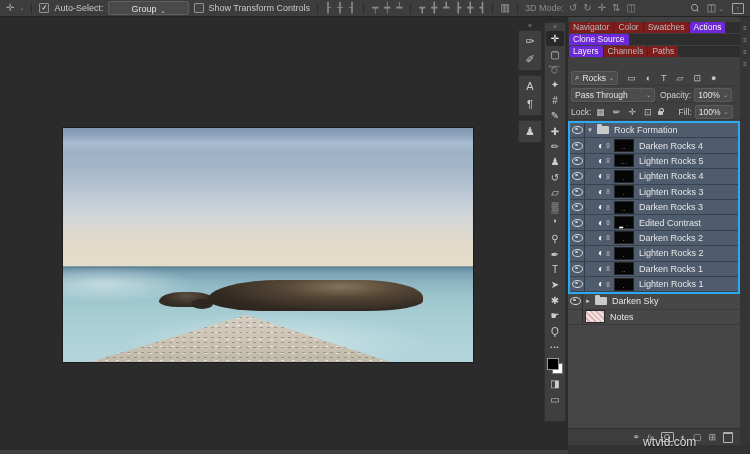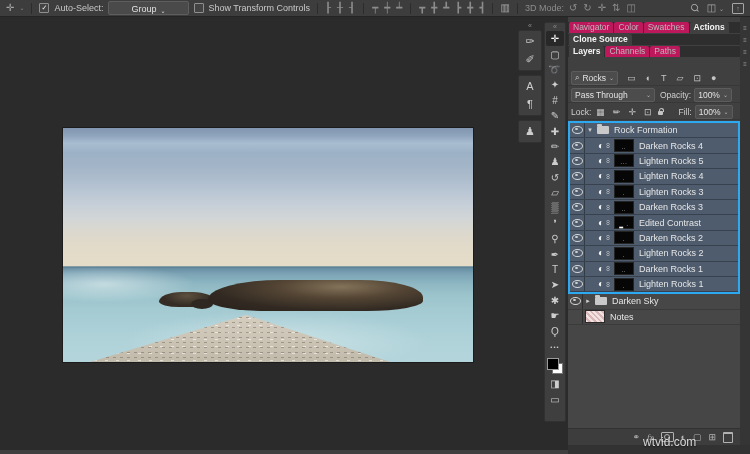--- a/index.html
+++ b/index.html
@@ -67,22 +67,22 @@
   .tool.tiny{font-size:6px;letter-spacing:1px}
   #swatches{position:relative;width:16px;height:16px;margin:4px 0 2px 0;flex:none}
   #swatch-bg{position:absolute;right:0;bottom:0;width:9px;height:9px;background:#ffffff;border:1px solid #777}
   #swatch-fg{position:absolute;left:0;top:0;width:10px;height:10px;background:#000;border:1px solid #9a9a9a}
   
   #panels{position:absolute;left:568px;top:17px;width:182px;height:437px;background:#404040}
   #panel-gutter{position:absolute;right:0;top:0;width:10px;height:437px;background:#353535}
   .gut-menu{position:absolute;right:1px;width:8px;text-align:center;font-size:6px;color:#9b9b9b;line-height:8px}
   #tab-rows{position:absolute;left:0;top:5px;width:172px}
   .tab-row{height:11px;background:#2e2e2e;margin-bottom:1px;display:flex;align-items:flex-end;gap:1px;padding-left:1px}
-  .tab{padding:1px 4px 1px 4px;font-size:8.5px;color:#b9b9b9;background:#be185d;border-radius:2px 2px 0 0;white-space:nowrap;line-height:9px}
-  .tab.active{background:#404040;color:#f4f4f4;font-weight:bold}
+  .tab{padding:1px 4px 1px 4px;font-size:8.5px;color:#b9b9b9;background:#7f1d1d;border-radius:2px 2px 0 0;white-space:nowrap;line-height:9px}
+  .tab.active{background:#6d28d9;color:#f4f4f4;font-weight:normal}
   .prow{position:absolute;left:0;width:172px;height:16px;display:flex;align-items:center;gap:3px;padding:0 3px;box-sizing:border-box;
     color:#cfcfcf;font-size:8.5px;border-bottom:1px solid #383838}
   #filter-row{top:53px}
   #blend-row{top:70px}
   #lock-row{top:87px}
   .dd{background:#4c4c4c;border:1px solid #5c5c5c;border-radius:2px;height:12px;display:flex;align-items:center;
     gap:3px;padding:0 3px;color:#e2e2e2;white-space:nowrap}
   .dd .chev{font-size:6px;color:#bbb}
   .ficon{font-size:9px;color:#c4c4c4;margin:0 2px}
   .lockpad{position:relative;width:7px;height:8px;margin:0 2px}

